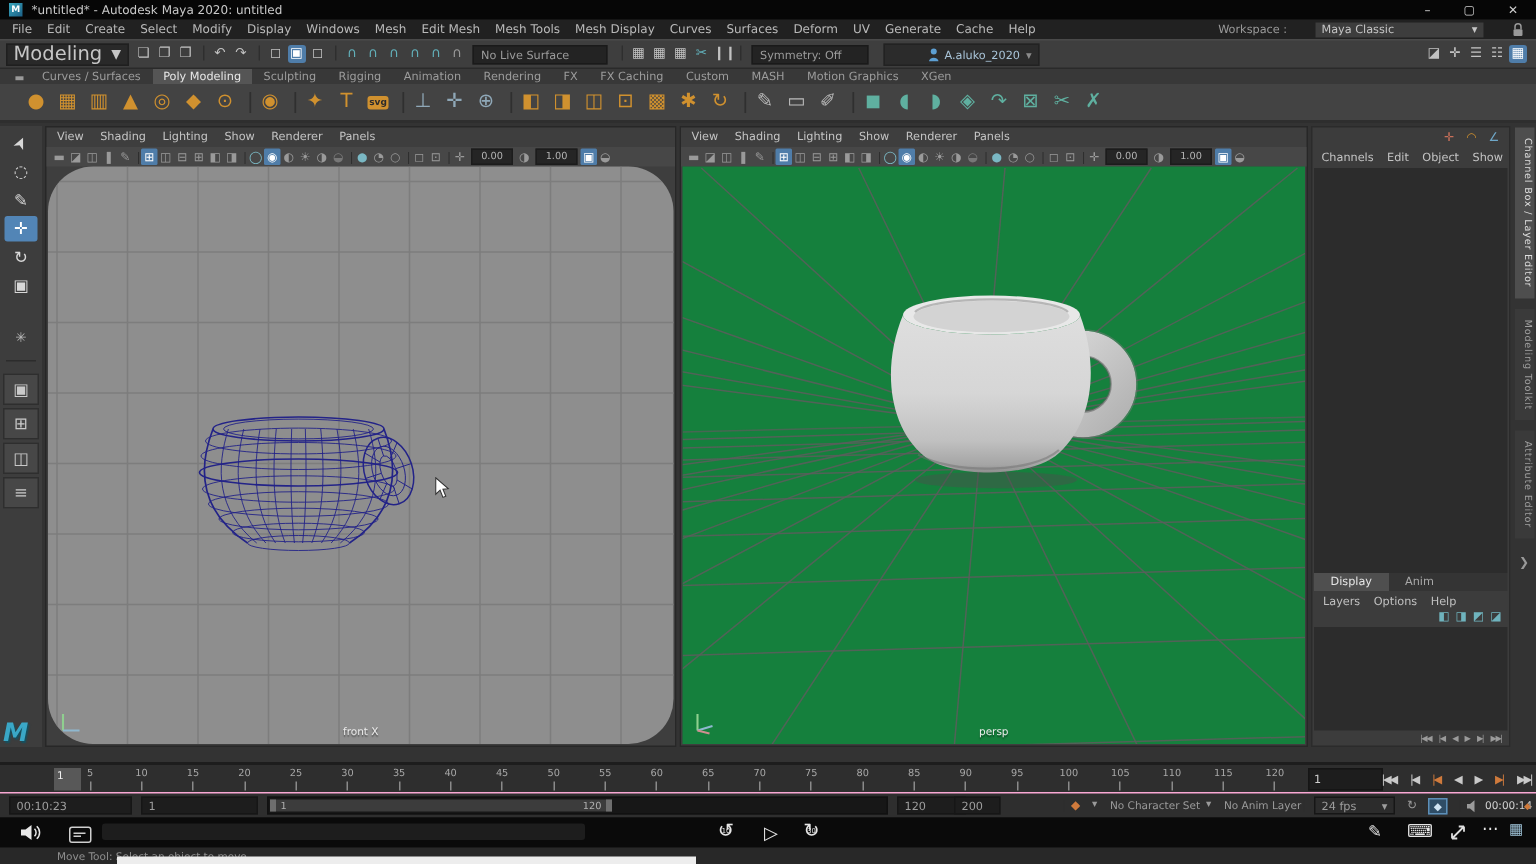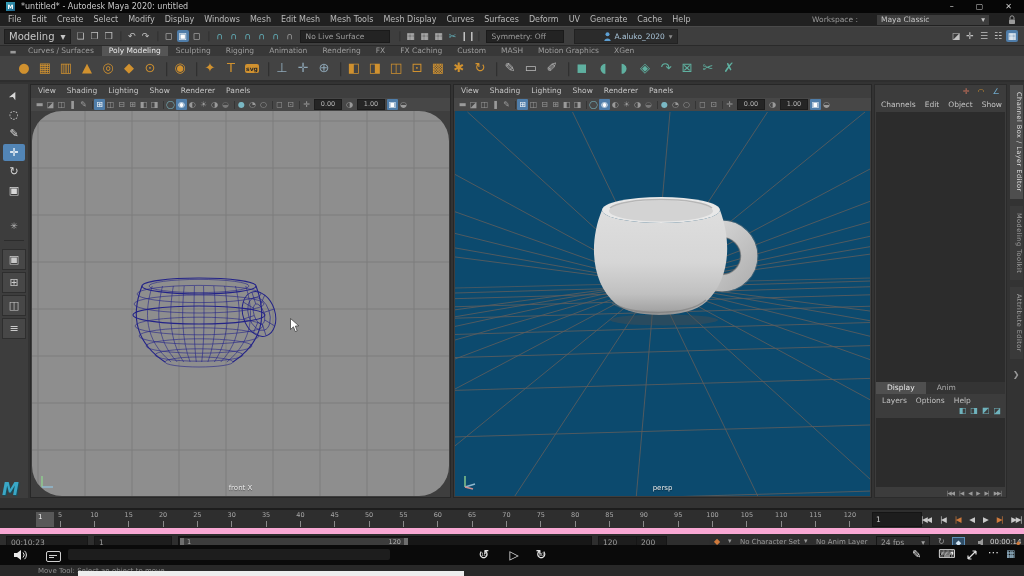--- a/index.html
+++ b/index.html
@@ -21,21 +21,21 @@
   .menu-items{display:flex;gap:10px;align-items:center;}
   .menu-items span{font-size:8px;color:#b9b9b9;white-space:nowrap;}
   .workspace{margin-left:auto;display:flex;align-items:center;gap:19px;}
   .ws-label{font-size:7.5px;color:#9a9a9a;}
   .ws-box{width:104px;height:10px;background:#3d3d3d;color:#c5c5c5;font-size:7.5px;display:flex;
           align-items:center;justify-content:space-between;padding:0 4px;}
 
   
   #statusline{top:26px;height:20px;background:#3e3e3e;border-top:1px solid #4a4a4a;border-bottom:1px solid #2a2a2a;
               display:flex;align-items:center;padding:0 4px;gap:4px;}
-  .dd-box{height:13px;background:#292929;border:1px solid #1f1f1f;color:#c6c6c6;font-size:10px;
+  .dd-box{height:13px;background:#292929;border:1px solid #1f1f1f;color:#c6c6c6;font-size:13px;
           display:flex;align-items:center;padding:0 4px;gap:6px;flex:none;}
   .irow{display:flex;align-items:center;gap:2px;}
   .ic{font-size:9px;color:#c2c2c2;width:12px;text-align:center;line-height:12px;flex:none;}
   .ic.active{background:#4f7da9;color:#fff;border-radius:2px;}
   .ic.sep{width:7px;color:#2d2d2d;font-size:10px;}
   .tfield{background:#232323;border:1px solid #1a1a1a;color:#9b9b9b;font-size:7.5px;height:11px;
           display:flex;align-items:center;padding:0 5px;flex:none;}
   .user-chip{height:13px;background:#2b2b2b;border:1px solid #222;display:flex;align-items:center;
              gap:4px;padding:0 4px;font-size:7.5px;color:#a9c4d8;flex:none;}
   .spacer{flex:1;}
@@ -73,21 +73,21 @@
   #vpR{left:453px;width:419px;height:414px;}
   .vp-menu{height:12px;display:flex;gap:11px;padding:1px 7px 0;font-size:7.5px;color:#c4c4c4;}
   .vp-icons{height:13px;background:#474747;display:flex;align-items:center;padding:0 3px;}
   .vp-ic{font-size:8px;width:11px;text-align:center;line-height:11px;flex:none;}
   .vp-ic.active{background:#4f7da9;color:#fff !important;border-radius:1px;}
   .vp-ic.sep{width:5px;color:#2e2e2e;}
   .vp-ic.vfield{width:26px;background:#252525;border:1px solid #1c1c1c;color:#b5b5b5;font-size:6.5px;
                 line-height:9px;margin:0 2px;}
   .vp-canvas{position:absolute;left:1px;right:1px;top:26px;bottom:1px;overflow:hidden;}
   #canvasL{background:#8e8e8e;border-radius:30px;}
-  #canvasR{background:#0c4a6e;}
+  #canvasR{background:#15803d;}
   .vp-label{position:absolute;bottom:4px;left:0;right:0;text-align:center;font-size:7px;color:#ececec;
             text-shadow:0 1px 1px rgba(0,0,0,.45);}
   .gizmo{position:absolute;left:6px;bottom:6px;}
 
   
   #rightpanel{left:874px;top:84px;width:133px;height:414px;background:#3c3c3c;border:1px solid #2b2b2b;box-sizing:border-box;}
   .cb-icons{height:12px;display:flex;justify-content:flex-end;gap:5px;padding:1px 5px 0;font-size:8px;}
   .cb-menu{height:13px;display:flex;gap:9px;padding:0 6px;font-size:7.5px;color:#c4c4c4;align-items:center;}
   .cb-empty{position:absolute;top:27px;left:1px;right:1px;height:270px;background:#2c2c2c;}
   .layer-tabs{position:absolute;top:297px;left:1px;right:1px;height:12px;display:flex;background:#343434;}
@@ -114,21 +114,21 @@
   .tick{font-size:6.5px;color:#a8a8a8;text-align:center;width:16px;line-height:7px;}
   .tick::after{content:"";display:block;width:1px;height:6px;background:#8a8a8a;margin:2px auto 0;}
   .frame-field{position:absolute;left:872px;top:2px;width:42px;height:13px;background:#1d1d1d;border:1px solid #151515;
                color:#cfcfcf;font-size:7.5px;display:flex;align-items:center;padding:0 3px;}
   .playback{position:absolute;left:921px;top:2px;width:100px;height:15px;display:flex;align-items:center;
             justify-content:space-between;}
   .pb-btn{font-size:7.5px;color:#c9c9c9;letter-spacing:-1.5px;white-space:nowrap;}
   .pb-btn.key{color:#cf7a3c;}
 
   
-  #rangeslider{top:528px;height:17px;background:#2e2e2e;border-top:6px solid #f9a8d4;}
+  #rangeslider{top:528px;height:17px;background:#2e2e2e;border-top:1px solid #f9a8d4;}
   .rs-box{position:absolute;top:2px;height:12px;background:#1d1d1d;border:1px solid #161616;color:#9d9d9d;
           font-size:7.5px;display:flex;align-items:center;padding:0 4px;box-sizing:border-box;}
   #rs-outer{position:absolute;left:178px;top:2px;width:414px;height:12px;background:#171717;border:1px solid #111;box-sizing:border-box;}
   #rs-inner{position:absolute;left:1px;top:1px;width:228px;height:8px;background:#3c3c3c;display:flex;
             align-items:center;justify-content:space-between;font-size:6.5px;color:#b0b0b0;}
   .rs-handle{width:4px;height:8px;background:#6e6e6e;flex:none;}
   .rs-text{font-size:7px;color:#9a9a9a;position:absolute;top:4px;white-space:nowrap;}
   .rs-ic{position:absolute;top:3px;font-size:8px;color:#9a9a9a;}
   #autokey{position:absolute;left:952px;top:3px;width:13px;height:11px;background:#2f4d66;border:1px solid #5d8fb8;
            color:#cfe3f2;font-size:7px;display:flex;align-items:center;justify-content:center;box-sizing:border-box;}

